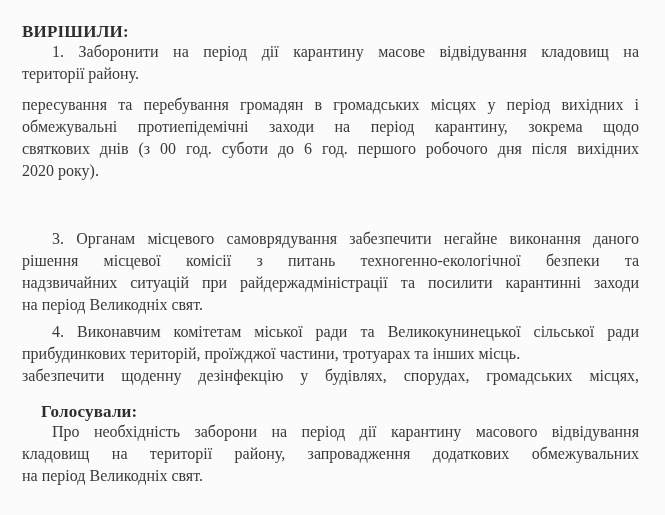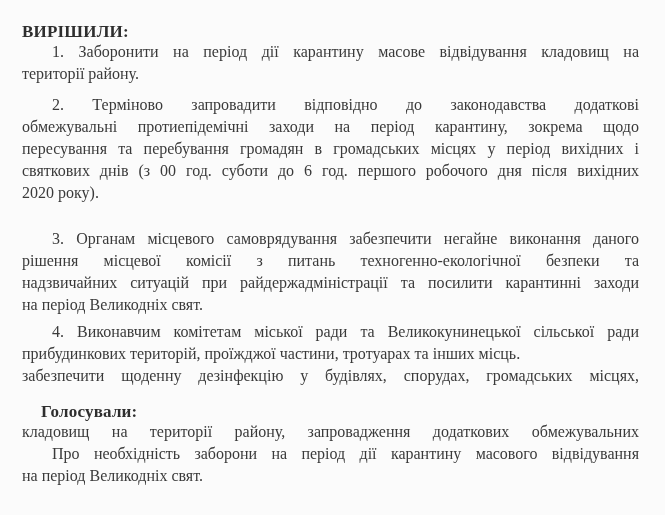--- a/index.html
+++ b/index.html
@@ -55,41 +55,40 @@
 <div class="page">
 
   <div class="heading" style="top:22px;">ВИРІШИЛИ:</div>
 
   <div class="para" style="top:41px;">
     <span class="line indent">1. Заборонити на період дії карантину масове відвідування кладовищ на</span>
     <span class="line last">території району.</span>
   </div>
 
   <div class="para" style="top:94px;">
-    <span class="line indent">2.        Терміново       запровадити відповідно до законодавства додаткові</span>
+    <span class="line">пересування та перебування громадян в громадських місцях у період вихідних і</span>
     <span class="line">обмежувальні  протиепідемічні  заходи  на  період  карантину,  зокрема  щодо</span>
-    <span class="line">пересування та перебування громадян в громадських місцях у період вихідних і</span>
     <span class="line">святкових днів (з 00 год. суботи до 6 год. першого робочого дня після вихідних</span>
     <span class="line last">2020 року).</span>
   </div>
 
   <div class="para" style="top:228px;">
     <span class="line indent">3. Органам місцевого самоврядування забезпечити негайне виконання даного</span>
     <span class="line">рішення   місцевої   комісії   з   питань   техногенно-екологічної   безпеки   та</span>
     <span class="line">надзвичайних ситуацій при райдержадміністрації та посилити карантинні заходи</span>
     <span class="line last">на період Великодніх свят.</span>
   </div>
 
   <div class="para" style="top:321px;">
     <span class="line indent">4. Виконавчим комітетам міської ради та Великокунинецької сільської ради</span>
     <span class="line last">прибудинкових територій, проїжджої частини, тротуарах та інших місць.</span>
     <span class="line">забезпечити щоденну дезінфекцію у будівлях, спорудах, громадських місцях,</span>
   </div>
 
   <div class="heading" style="top:402px;margin-left:19px;">Голосували:</div>
 
   <div class="para" style="top:421px;">
+    <span class="line indent">Про необхідність заборони на період дії карантину масового відвідування</span>
     <span class="line">кладовищ  на  території  району,  запровадження  додаткових  обмежувальних</span>
-    <span class="line indent">Про необхідність заборони на період дії карантину масового відвідування</span>
     <span class="line last">на період Великодніх свят.</span>
   </div>
 
 </div>
 
 </body></html>

